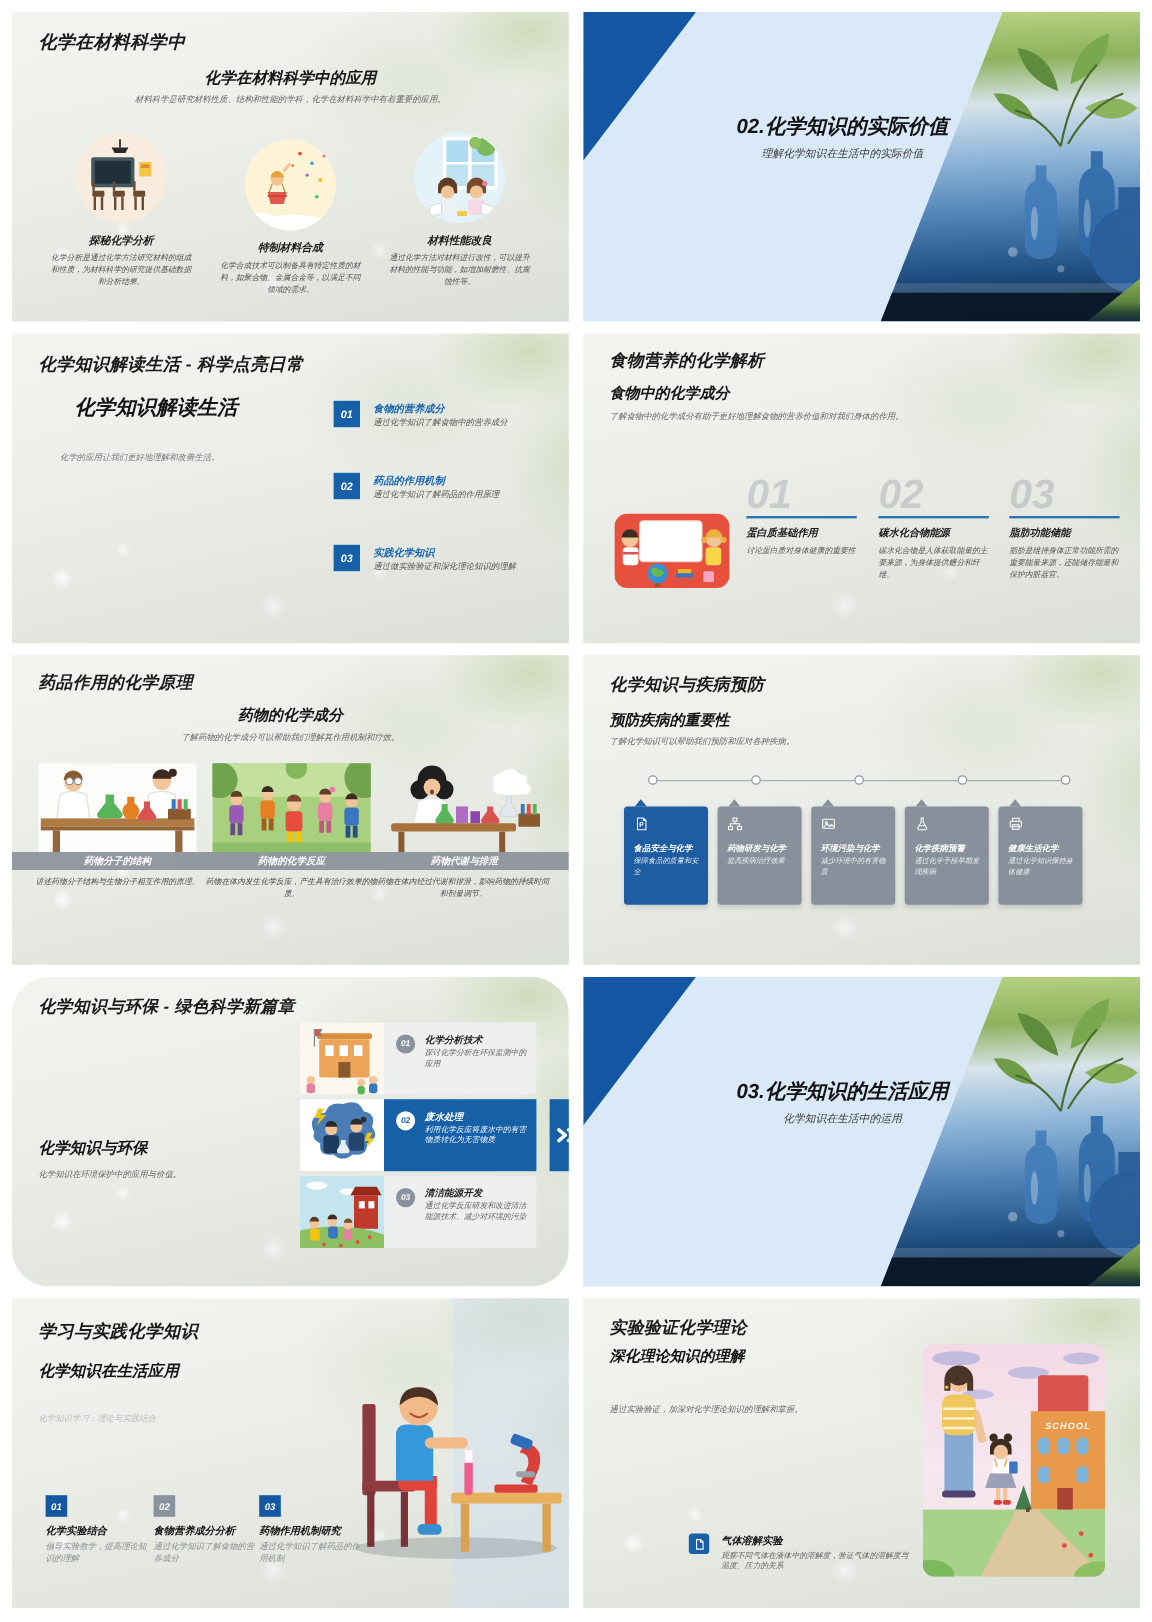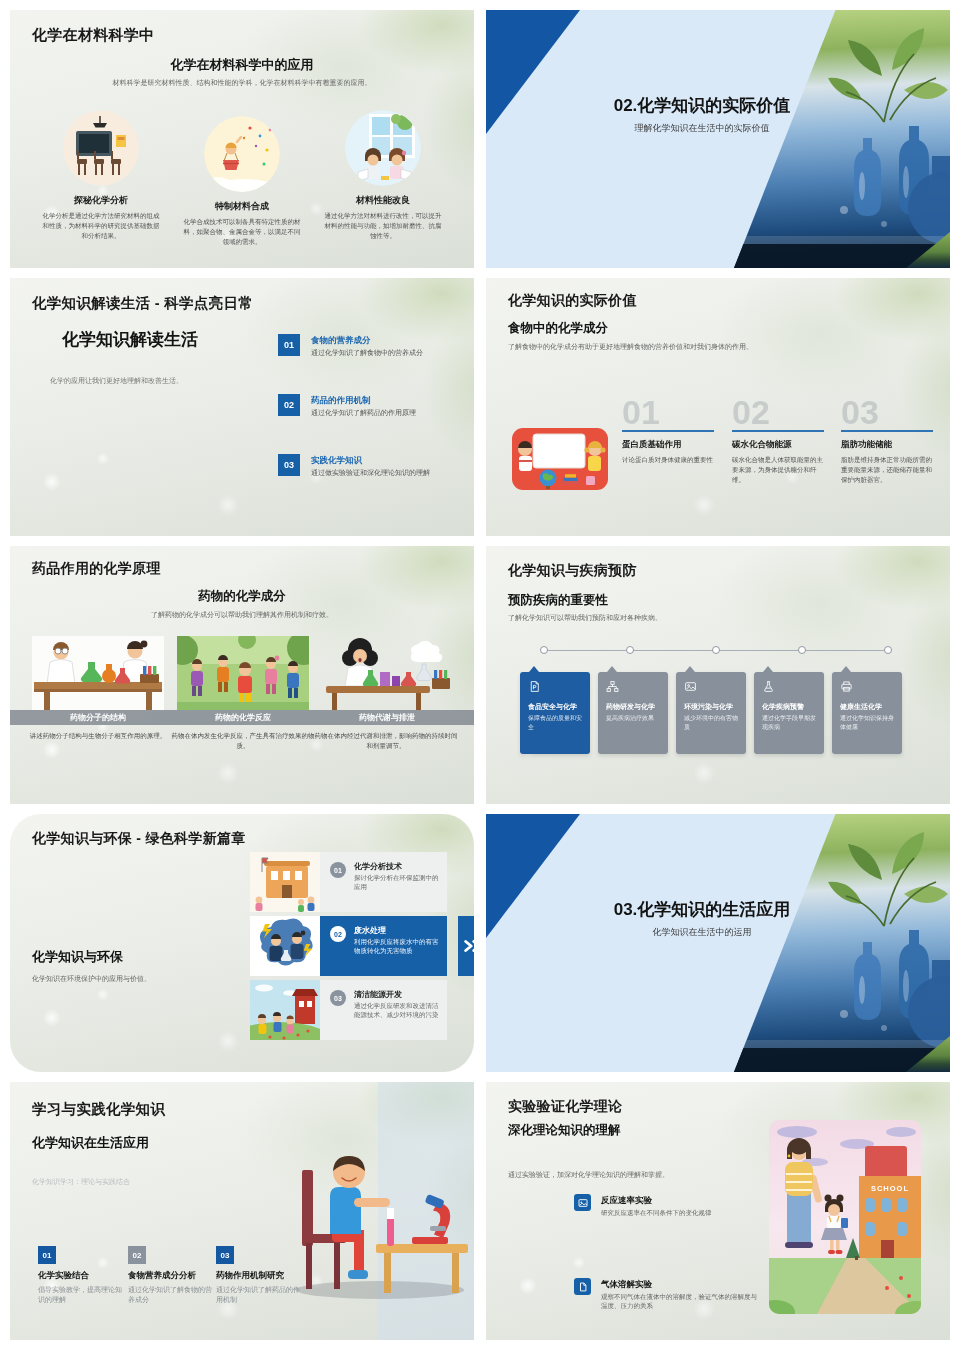--- a/index.html
+++ b/index.html
@@ -1,18 +1,18 @@
 <!DOCTYPE html>
 <html><head>
 <meta charset="utf-8">
 <style>
   *{margin:0;padding:0;box-sizing:border-box;}
   body{width:960px;height:1352px;background:#ffffff;font-family:"Liberation Sans",sans-serif;color:#1a1a1a;}
   #page{position:relative;width:960px;height:1352px;background:#fff;}
-  .slide{position:absolute;width:464px;height:258px;overflow:hidden;background:#eceee9;}
+  .slide{position:absolute;width:464px;height:258px;overflow:hidden;background:#eceee9;font-style:italic;}
   .bg-soft{background:
     radial-gradient(circle 13px at 9% 79%, rgba(255,255,255,.85), rgba(255,255,255,0) 70%),
     radial-gradient(circle 9px at 20% 70%, rgba(255,255,255,.7), rgba(255,255,255,0) 70%),
     radial-gradient(circle 16px at 47% 88%, rgba(255,255,255,.55), rgba(255,255,255,0) 70%),
     radial-gradient(circle 11px at 66% 77%, rgba(255,255,255,.5), rgba(255,255,255,0) 70%),
     radial-gradient(ellipse 120px 70px at 93% 6%, rgba(187,205,158,.6), rgba(187,205,158,0) 70%),
     radial-gradient(ellipse 80px 110px at 101% 42%, rgba(197,211,177,.5), rgba(197,211,177,0) 70%),
     radial-gradient(ellipse 140px 90px at 72% 22%, rgba(219,226,213,.7), rgba(219,226,213,0) 75%),
     linear-gradient(168deg,#f3f4f0 0%,#ecefe9 40%,#e3e7e0 72%,#dadfd8 100%);}
   #s1{left:10px;top:10px;} #s2{left:486px;top:10px;} #s3{left:10px;top:278px;} #s4{left:486px;top:278px;}
@@ -284,21 +284,21 @@
       <div class="vi-desc">通过化学知识了解药品的作用原理</div>
     </div>
     <div class="vitem v3">
       <div class="numsq">03</div>
       <div class="vi-title">实践化学知识</div>
       <div class="vi-desc">通过做实验验证和深化理论知识的理解</div>
     </div>
   </section>
 
   <section class="slide bg-soft" id="s4">
-    <div class="stitle">化学知识的实际价值</div>
+    <div class="stitle">食物营养的化学解析</div>
     <div class="head">食物中的化学成分</div>
     <div class="sdesc">了解食物中的化学成分有助于更好地理解食物的营养价值和对我们身体的作用。</div>
     <div class="ncol c1">
       <div class="ghost">01</div>
       <div class="rule"></div>
       <div class="ct">蛋白质基础作用</div>
       <div class="cd">讨论蛋白质对身体健康的重要性</div>
     </div>
     <div class="ncol c2">
       <div class="ghost">02</div>
@@ -634,31 +634,20 @@
       <path d="M146 68 q16 4 11 22 l-6 14 -9 -3.5 6 -13 q2 -10 -7 -11 z" fill="#d9403a"></path>
       <rect x="136" y="60" width="18" height="9" rx="3" fill="#2f6db8" transform="rotate(22 136 60)"></rect>
       <rect x="138" y="92" width="16" height="5" rx="2" fill="#9aa3ab"></rect>
     </svg>
   </section>
 
   <section class="slide bg-soft" id="s10">
     <div class="stitle">实验验证化学理论</div>
     <div class="head">深化理论知识的理解</div>
     <div class="sdesc">通过实验验证，加深对化学理论知识的理解和掌握。</div>
-    <div class="xitem x1">
-      <div class="xicon">
-        <svg viewBox="0 0 12 12" fill="none" stroke="#fff" stroke-width="1.1">
-            <rect x="1.2" y="2" width="9.6" height="8" rx="0.8"></rect>
-            <circle cx="4" cy="5" r="0.9" fill="#fff" stroke="none"></circle>
-            <path d="M2 9 l3 -3 2.2 2.2 1.5 -1.5 1.8 1.8"></path>
-          </svg>
-      </div>
-      <div class="xt">反应速率实验</div>
-      <div class="xd">研究反应速率在不同条件下的变化规律</div>
-    </div>
     <div class="xitem x3">
       <div class="xicon">
         <svg viewBox="0 0 12 12" fill="none" stroke="#fff" stroke-width="1.1">
             <path d="M3 1.2 h4 l2.5 2.5 v7 h-6.5 z"></path>
             <path d="M7 1.2 v2.7 h2.5"></path>
           </svg>
       </div>
       <div class="xt">气体溶解实验</div>
       <div class="xd">观察不同气体在液体中的溶解度，验证气体的溶解度与温度、压力的关系</div>
     </div>

